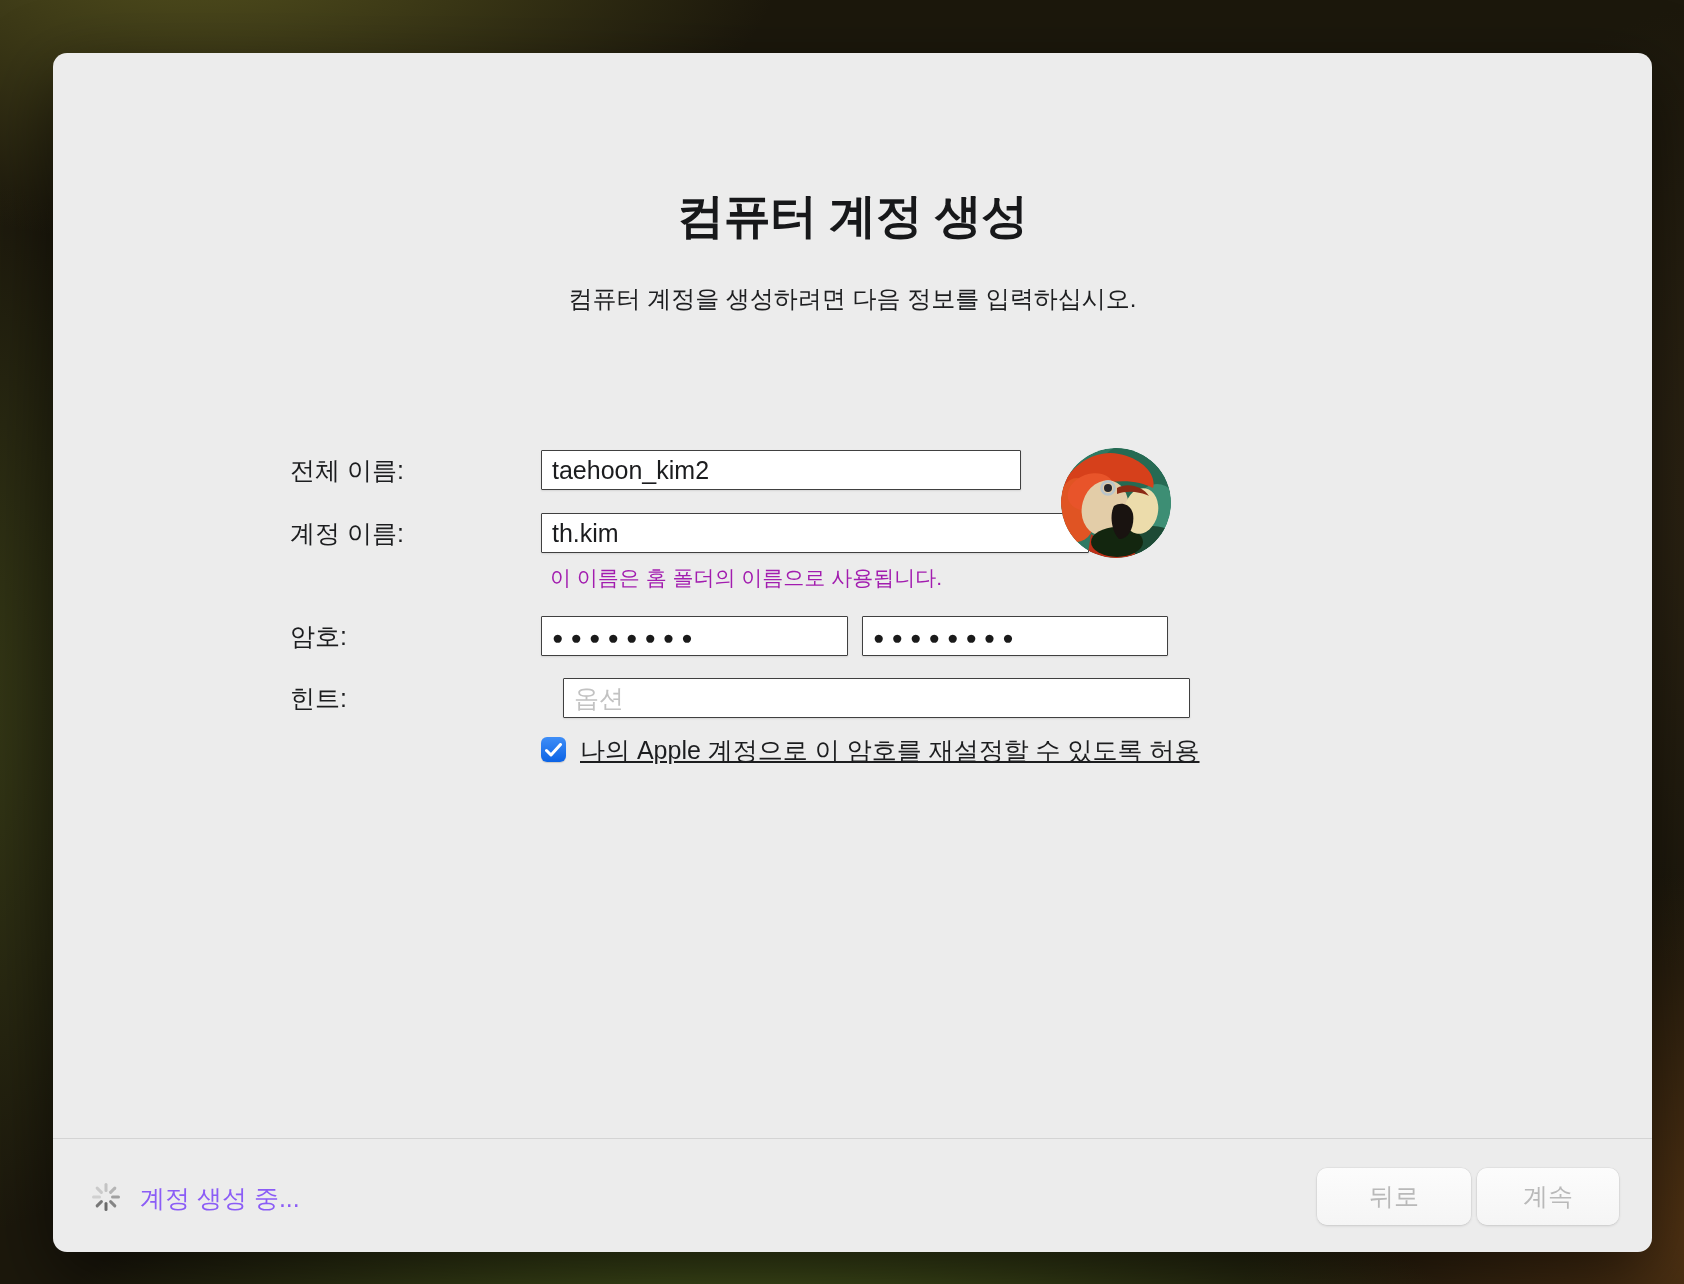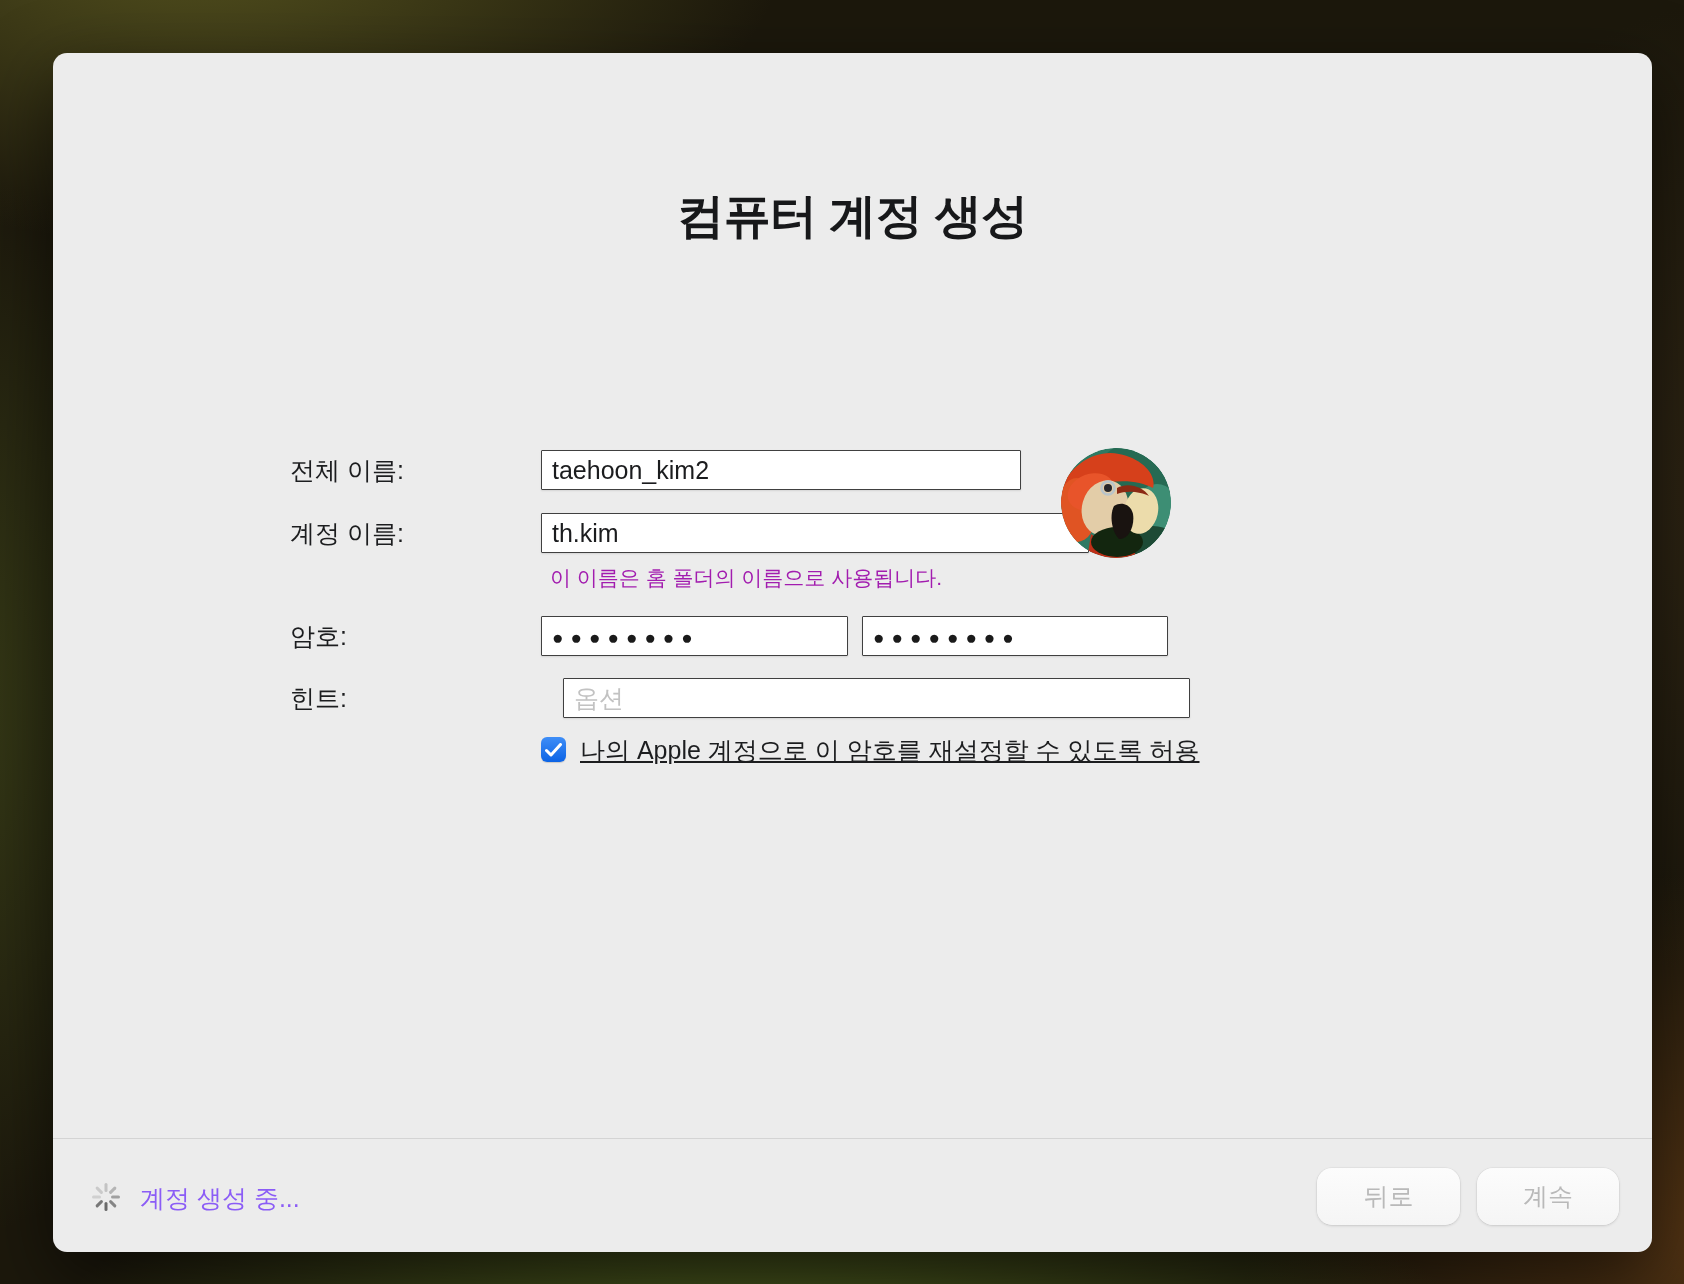--- a/index.html
+++ b/index.html
@@ -75,29 +75,30 @@
     animation:spin 0.9s steps(8) infinite;
   }
   @keyframes spin { to { transform:rotate(360deg); } }
   .btn {
     position:absolute; top:1115px; height:57px; border:none;
     background:linear-gradient(#fcfcfc,#f5f5f5); border-radius:10px;
     box-shadow:0 0 0 0.5px rgba(0,0,0,0.06), 0 1px 3px rgba(0,0,0,0.13);
     font-family:"Liberation Sans","DejaVu Sans",sans-serif;
     font-size:25px; color:#b9b9b9;
   }
-  .btn.back { left:1264px; width:143px;border-radius:15px; }
-  .btn.continue { left:1424px; width:142px;border-radius:16px; }
+  .btn.back { left:1264px; width:154px; }
+  .btn.continue { left:1424px; width:142px; }
 </style>
 </head>
 <body>
 
 <div class="dialog">
 
   <div class="title">컴퓨터 계정 생성</div>
+  <div class="subtitle">컴퓨터 계정을 생성하려면 다음 정보를 입력하십시오.</div>
 
   <div class="field-label" style="left:237px; top:402px;">전체 이름:</div>
   <input class="tf" style="left: 488px; top: 397px; width: 480px;" value="taehoon_kim2">
 
   <div class="field-label" style="left:237px; top:465px;">계정 이름:</div>
   <input class="tf" style="left: 488px; top: 460px; width: 548px;" value="th.kim">
   <div class="helper" style="left:497px; top:511px;">이 이름은 홈 폴더의 이름으로 사용됩니다.</div>
 
   <div class="field-label" style="left:237px; top:568px;">암호:</div>
   <input class="tf pw" style="left: 488px; top: 563px; width: 307px;" readonly="" value="●●●●●●●●">

